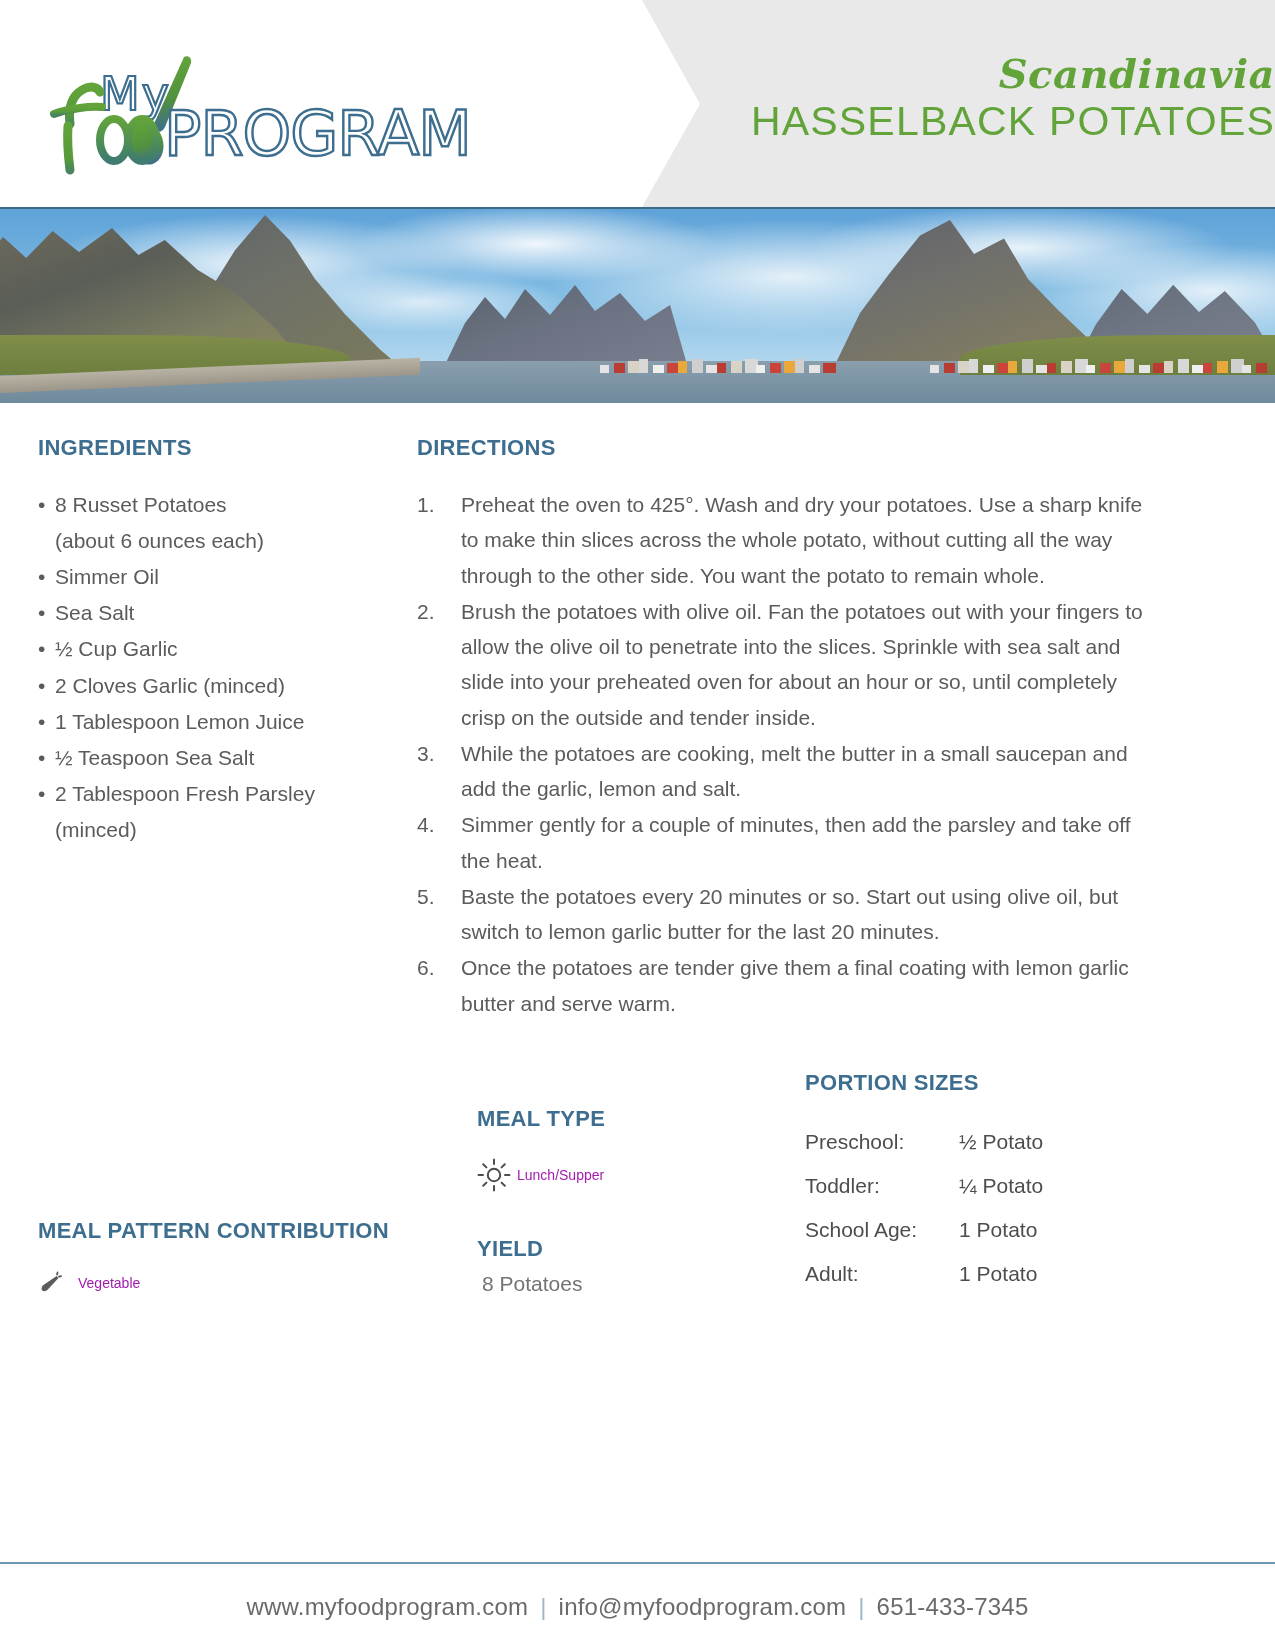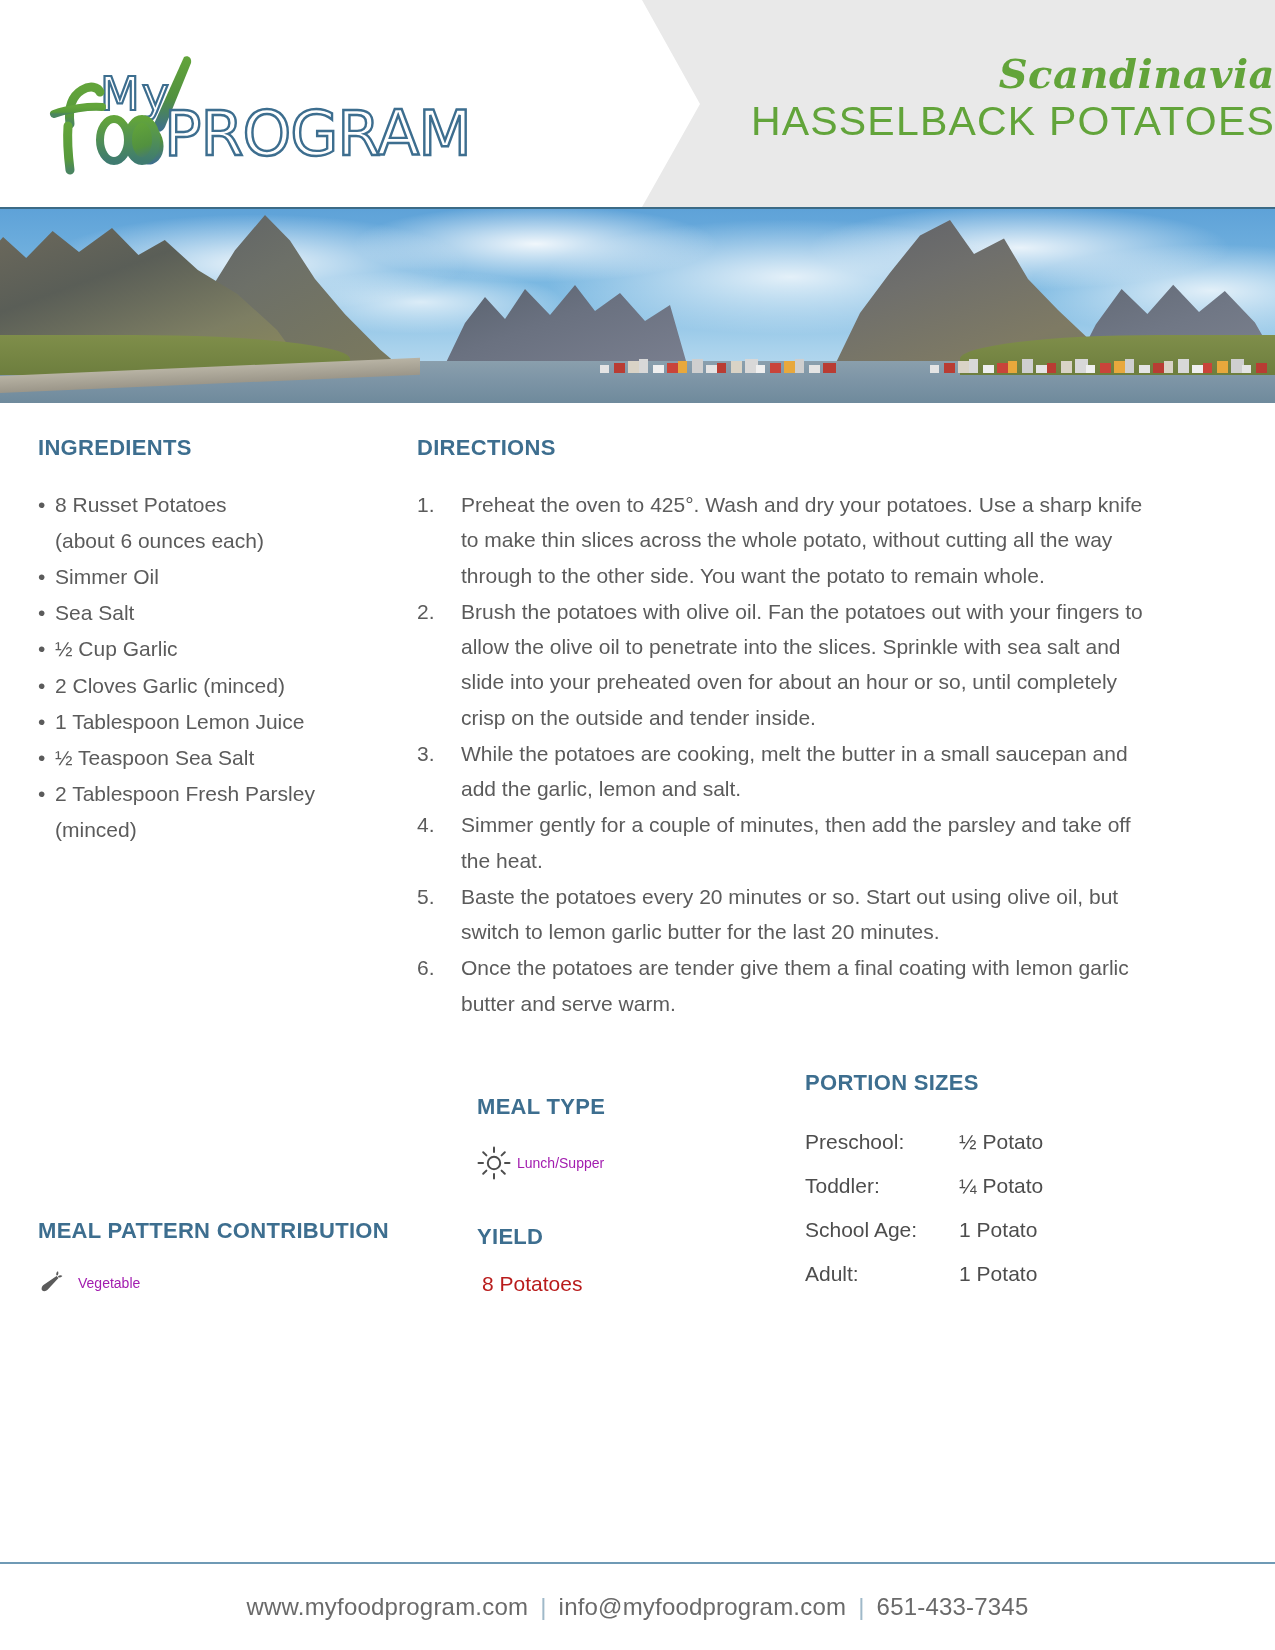--- a/index.html
+++ b/index.html
@@ -272,24 +272,24 @@
   }
 
   .meta-icon {
     flex: 0 0 40px;
     display: flex;
     align-items: center;
   }
 
   .yield-heading { margin-top: 44px; }
   .yield-value {
-    margin-top: 22px;
+    margin-top: 10px;
     margin-left: 5px;
     font-size: 21px;
-    color: #b91c1c;
+    color: #737373;
     font-weight: 300;
   }
 
   .portion-table {
     margin-top: 24px;
     border-collapse: collapse;
   }
 
   .portion-table td {
     font-size: 21px;

